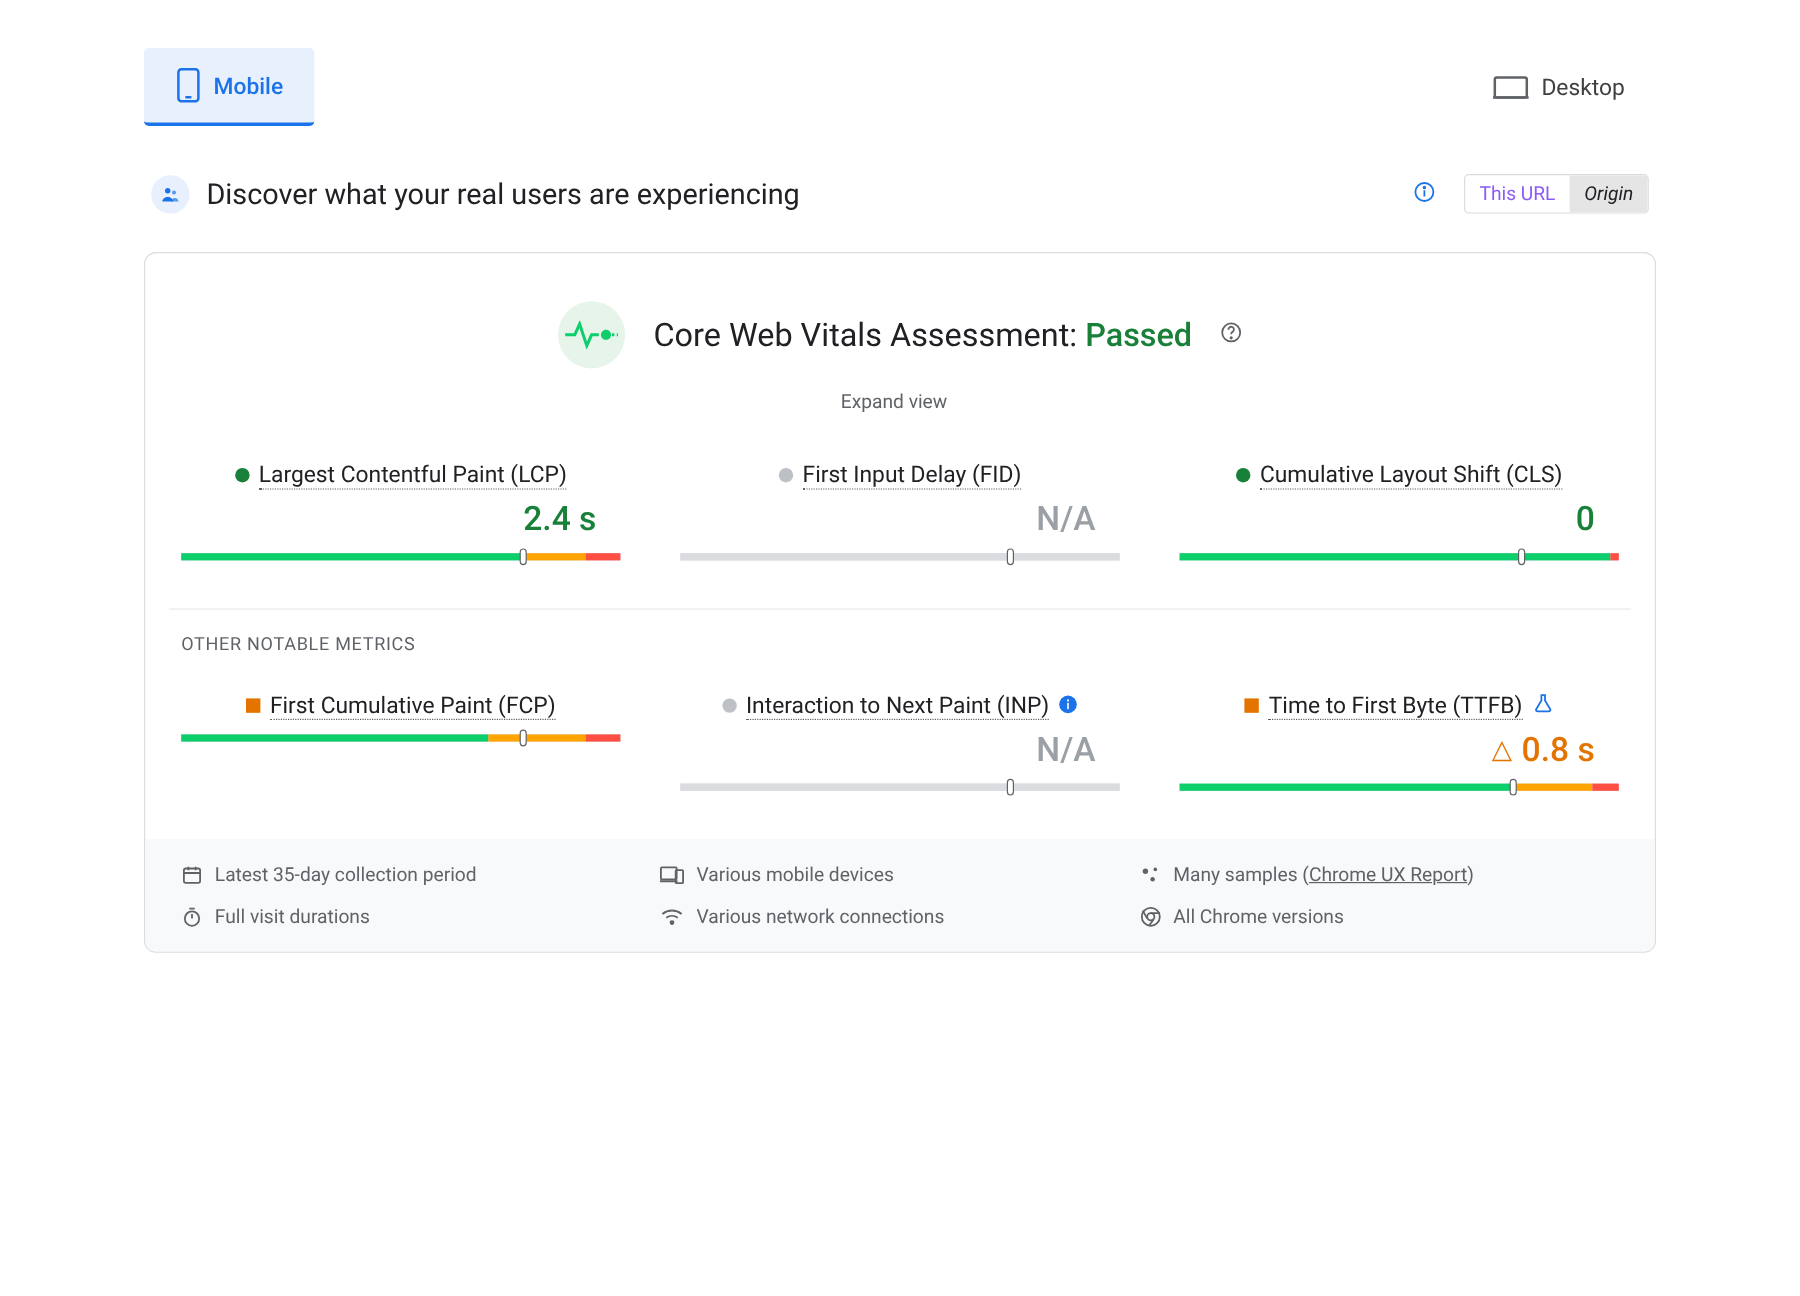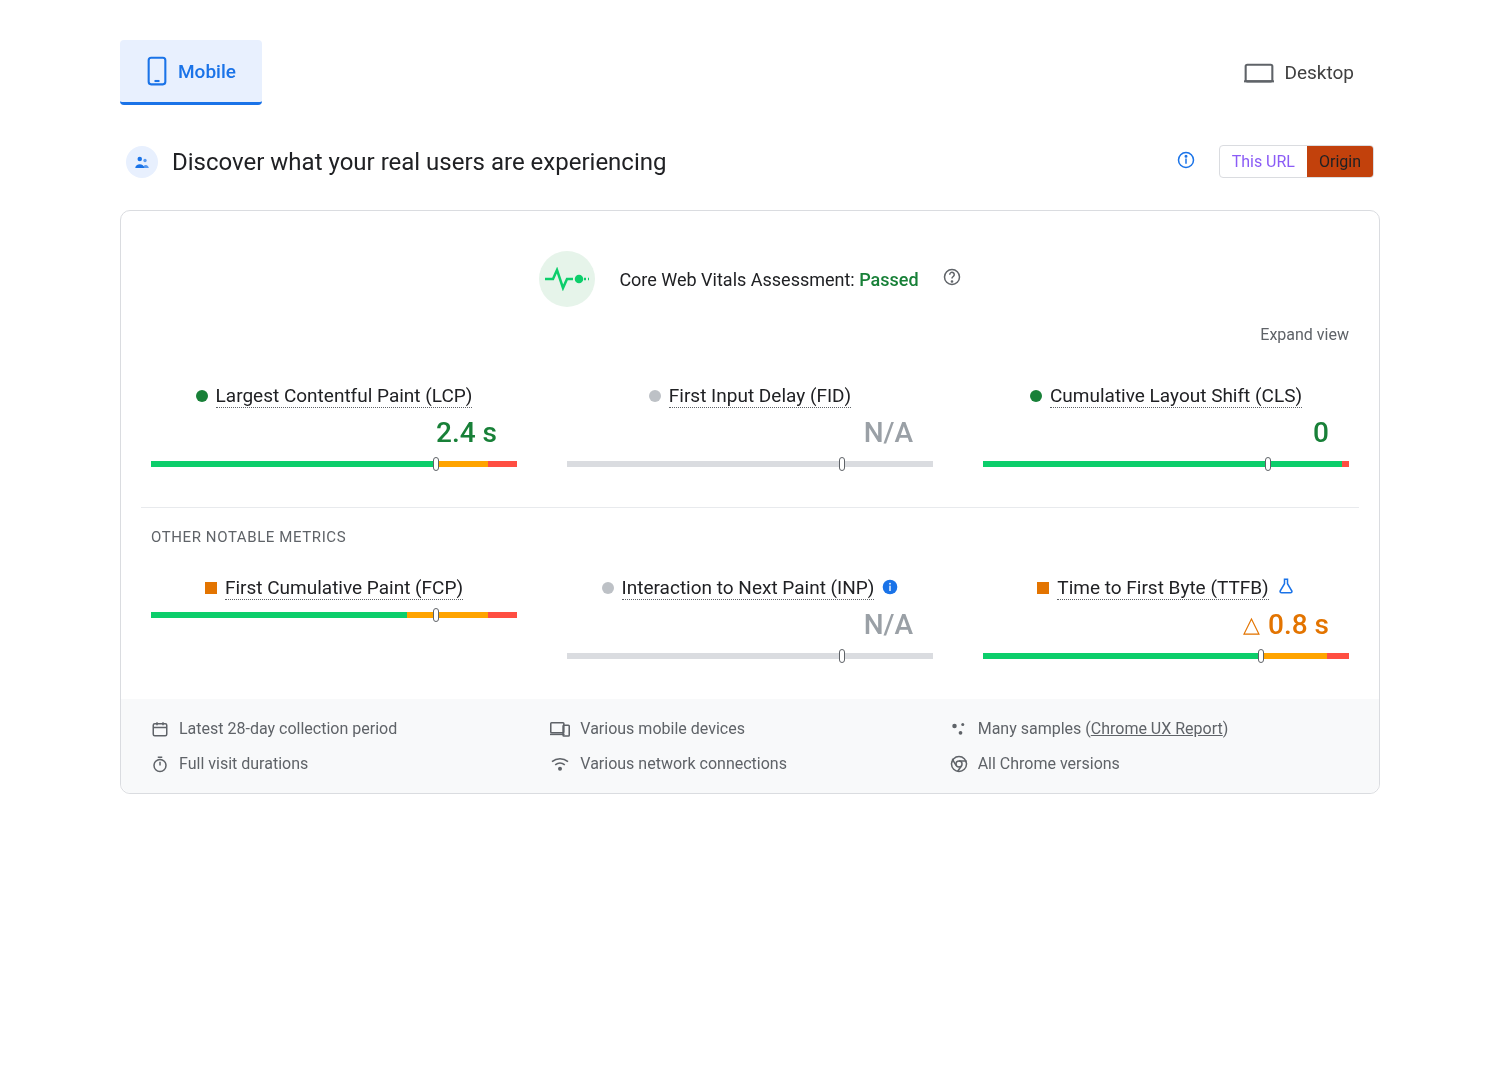--- a/index.html
+++ b/index.html
@@ -10,28 +10,28 @@
   .tab.active { background:#e8f0fe; color:#1a73e8; border-bottom: 3px solid #1a73e8; font-weight:500;}
   .tab svg { width:22px; height:30px; }
   .section-head { display:flex; align-items:center; gap:14px; margin-bottom: 32px; padding:0 6px;}
   .roundicon { width:32px; height:32px; border-radius:50%; background:#e8f0fe; display:flex; align-items:center; justify-content:center;}
   .section-head h2 { font-size:24px; font-weight:400;}
   .spacer { flex:1; }
   .info-dot { color:#1a73e8; margin-right:10px; }
   .urlswitch { display:flex; border:1px solid #dadce0; border-radius:4px; overflow:hidden;}
   .urlswitch div { padding:6px 12px; font-size:16px;}
   .urlswitch .dis { color:#8b5cf6; }
-  .urlswitch .on { background:#c2410c; }
+  .urlswitch .on { background:#e5e5e5;font-style:italic; }
   .card { border:1px solid #dadce0; border-radius:10px; padding: 40px 20px 0 20px; }
   .assess { display:flex; align-items:center; justify-content:center; gap:24px; position:relative; margin-bottom:10px;}
   .assess .pulse { width:56px; height:56px; border-radius:50%; background:#e6f4ea; display:flex; align-items:center; justify-content:center;}
-  .assess h3 { font-size:18px; font-weight:400;}
+  .assess h3 { font-size:27px; font-weight:400;}
   .assess .passed { color:#188038; font-weight:500;}
   .help-icon { color:#5f6368; }
-  .expand { text-align:right; padding: 8px 10px 10px 0; font-size:16px; color:#5f6368;}
+  .expand { text-align:center; padding: 8px 10px 10px 0; font-size:16px; color:#5f6368;}
   .grid { display:grid; grid-template-columns:repeat(3,1fr); gap:50px; padding: 30px 10px 40px 10px;}
   .metric { }
   .metric-head { display:flex; align-items:center; gap:8px; font-size:19px;justify-content:center;}
   .metric-head .dot { width:12px; height:12px; border-radius:50%; display:inline-block;}
   .metric-head .sq { width:12px; height:12px; display:inline-block;}
   .metric-name { border-bottom:1px dotted #5f6368; }
   .value-row { display:flex; align-items:center; justify-content:flex-end; gap:8px; font-size:28px; font-weight:500; margin:8px 0 0 0; padding-right:20px;}
   .value-row.green { color:#188038;}
   .value-row.gray { color:#9aa0a6;}
   .value-row.orange { color:#e37400;}
@@ -207,21 +207,21 @@
     </div>
 
     <div class="footer">
       <div class="cell">
         <svg width="18" height="18" viewBox="0 0 24 24" fill="none" stroke="#5f6368" stroke-width="2">
             <rect x="3" y="5" width="18" height="16" rx="2"></rect>
             <line x1="3" y1="10" x2="21" y2="10"></line>
             <line x1="8" y1="3" x2="8" y2="7"></line>
             <line x1="16" y1="3" x2="16" y2="7"></line>
           </svg>
-        <span>Latest 28-day collection period</span>
+        <span>Latest 35-day collection period</span>
       </div>
       <div class="cell">
         <svg width="20" height="18" viewBox="0 0 26 20" fill="none" stroke="#5f6368" stroke-width="2">
             <rect x="1" y="2" width="17" height="13" rx="1"></rect>
             <line x1="0" y1="17" x2="19" y2="17"></line>
             <rect x="17" y="5" width="8" height="14" rx="1"></rect>
           </svg>
         <span>Various mobile devices</span>
       </div>
       <div class="cell">

